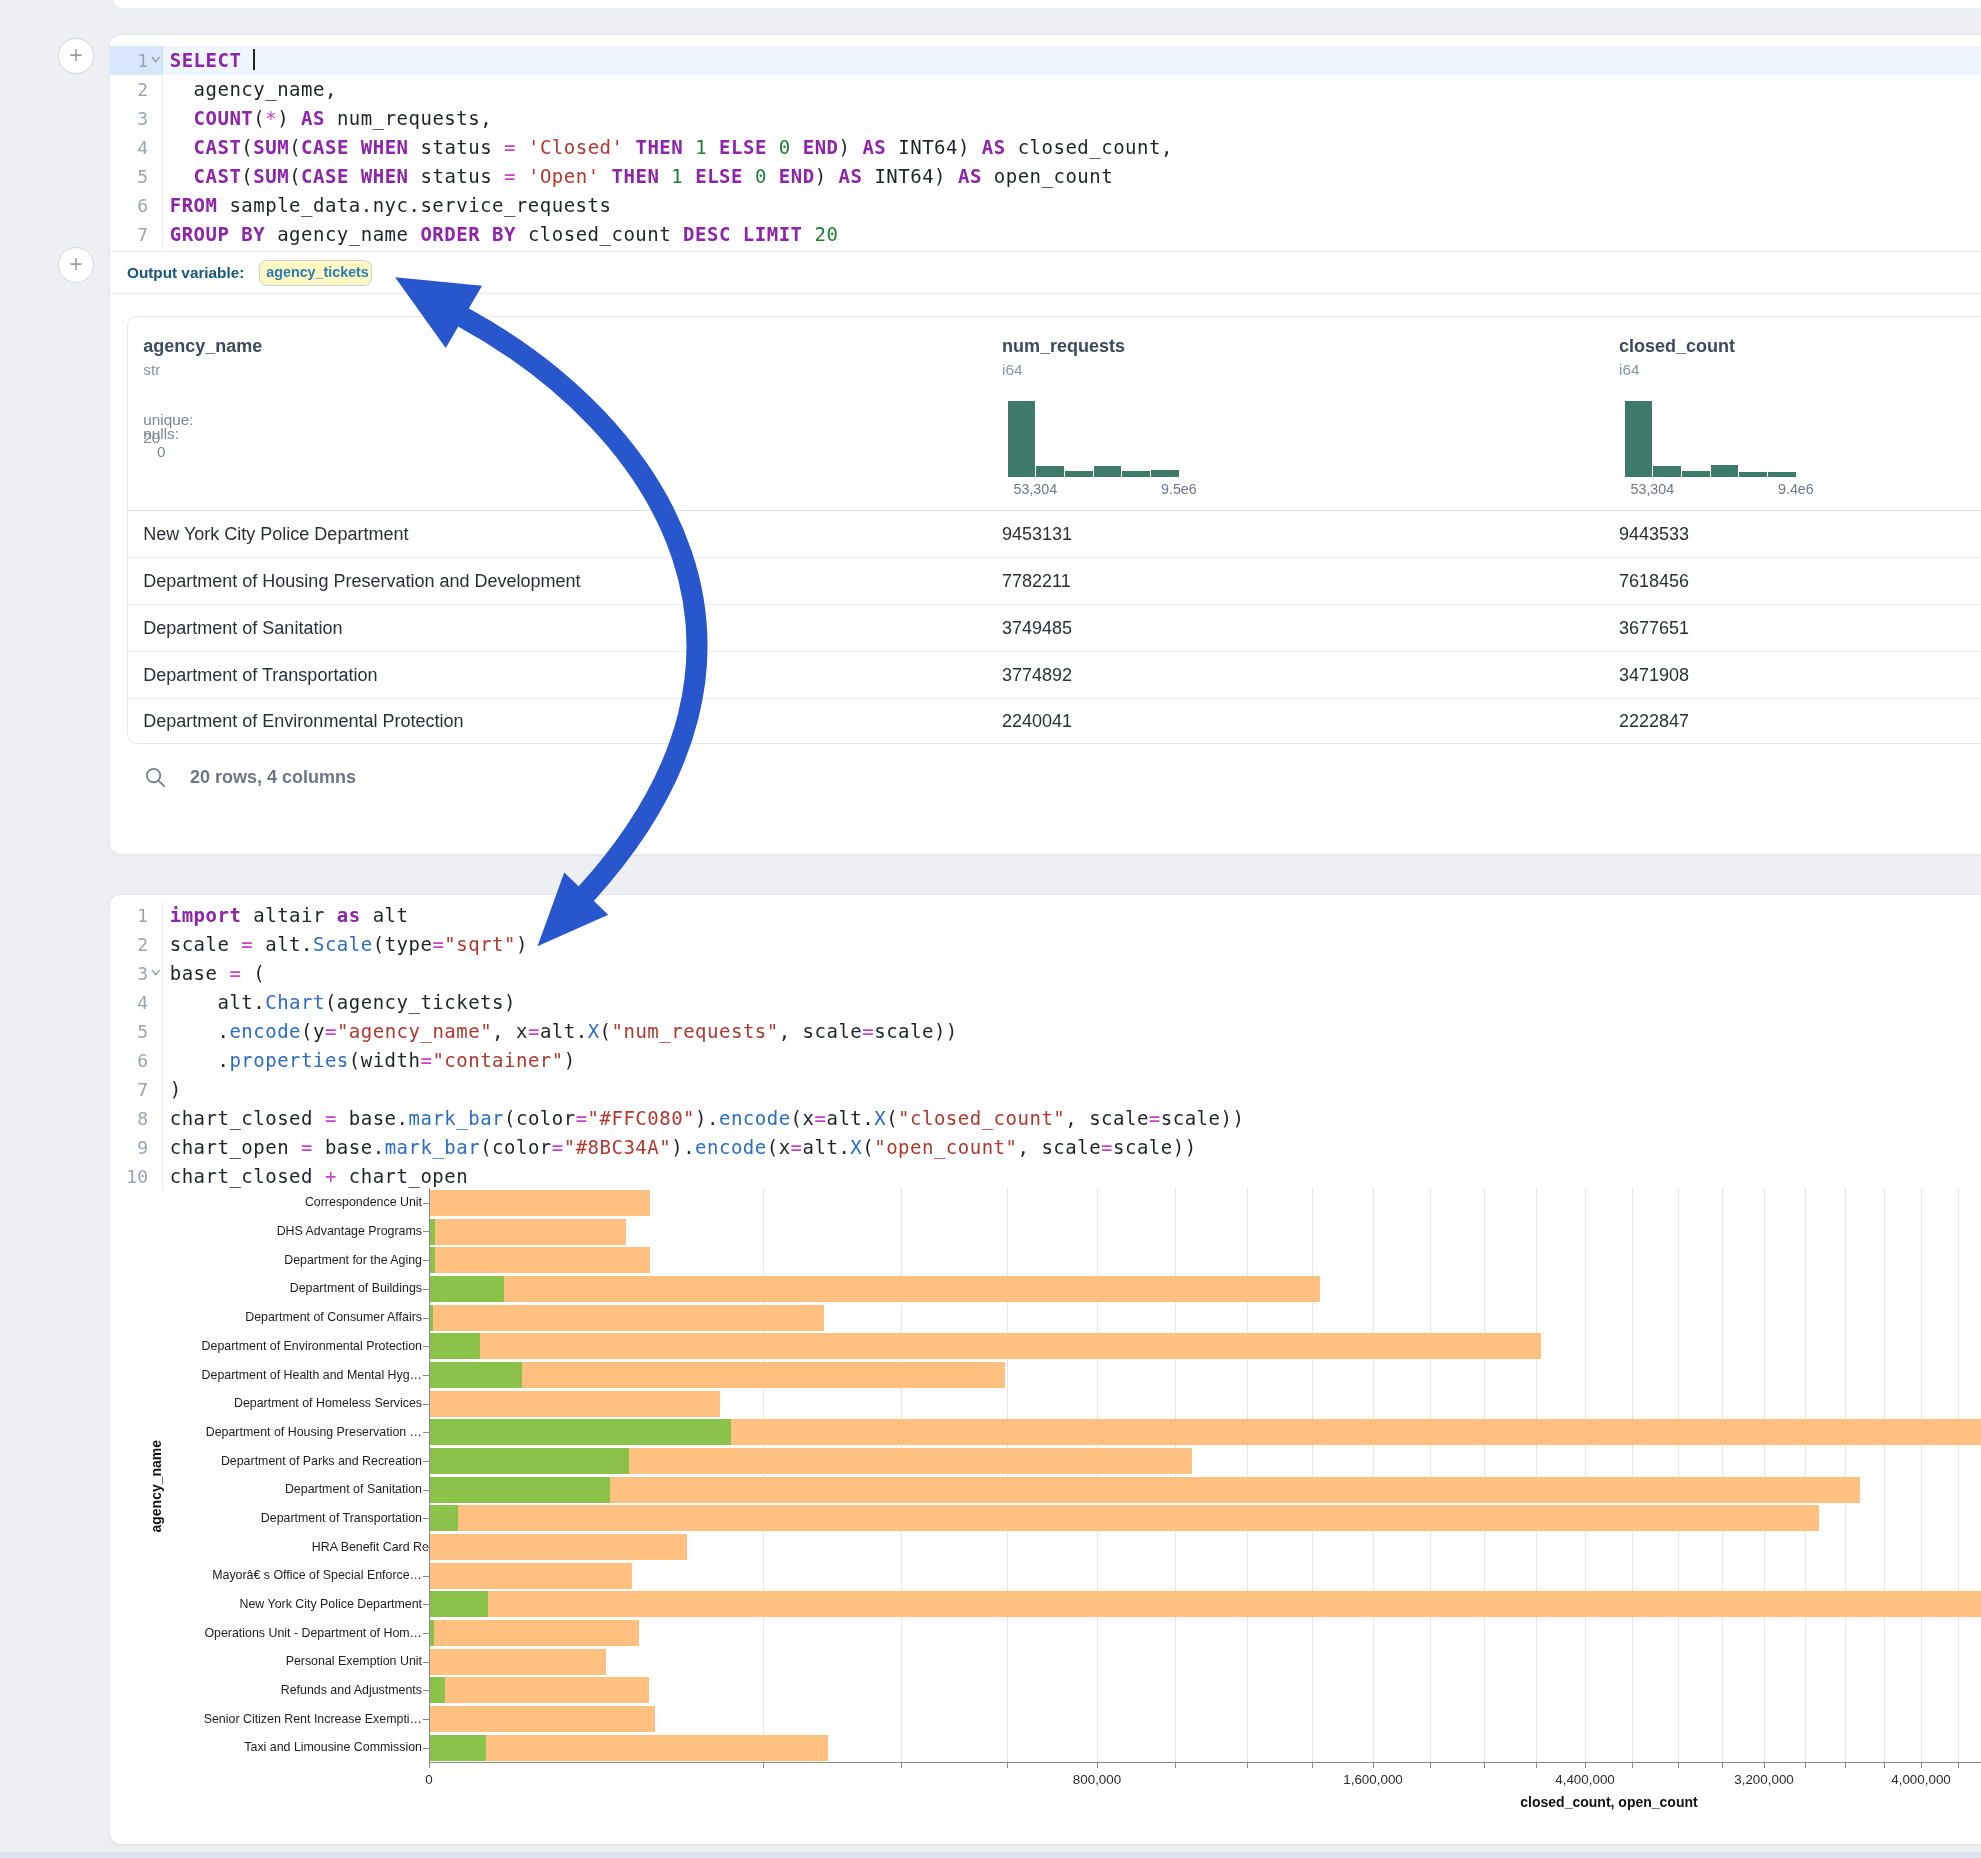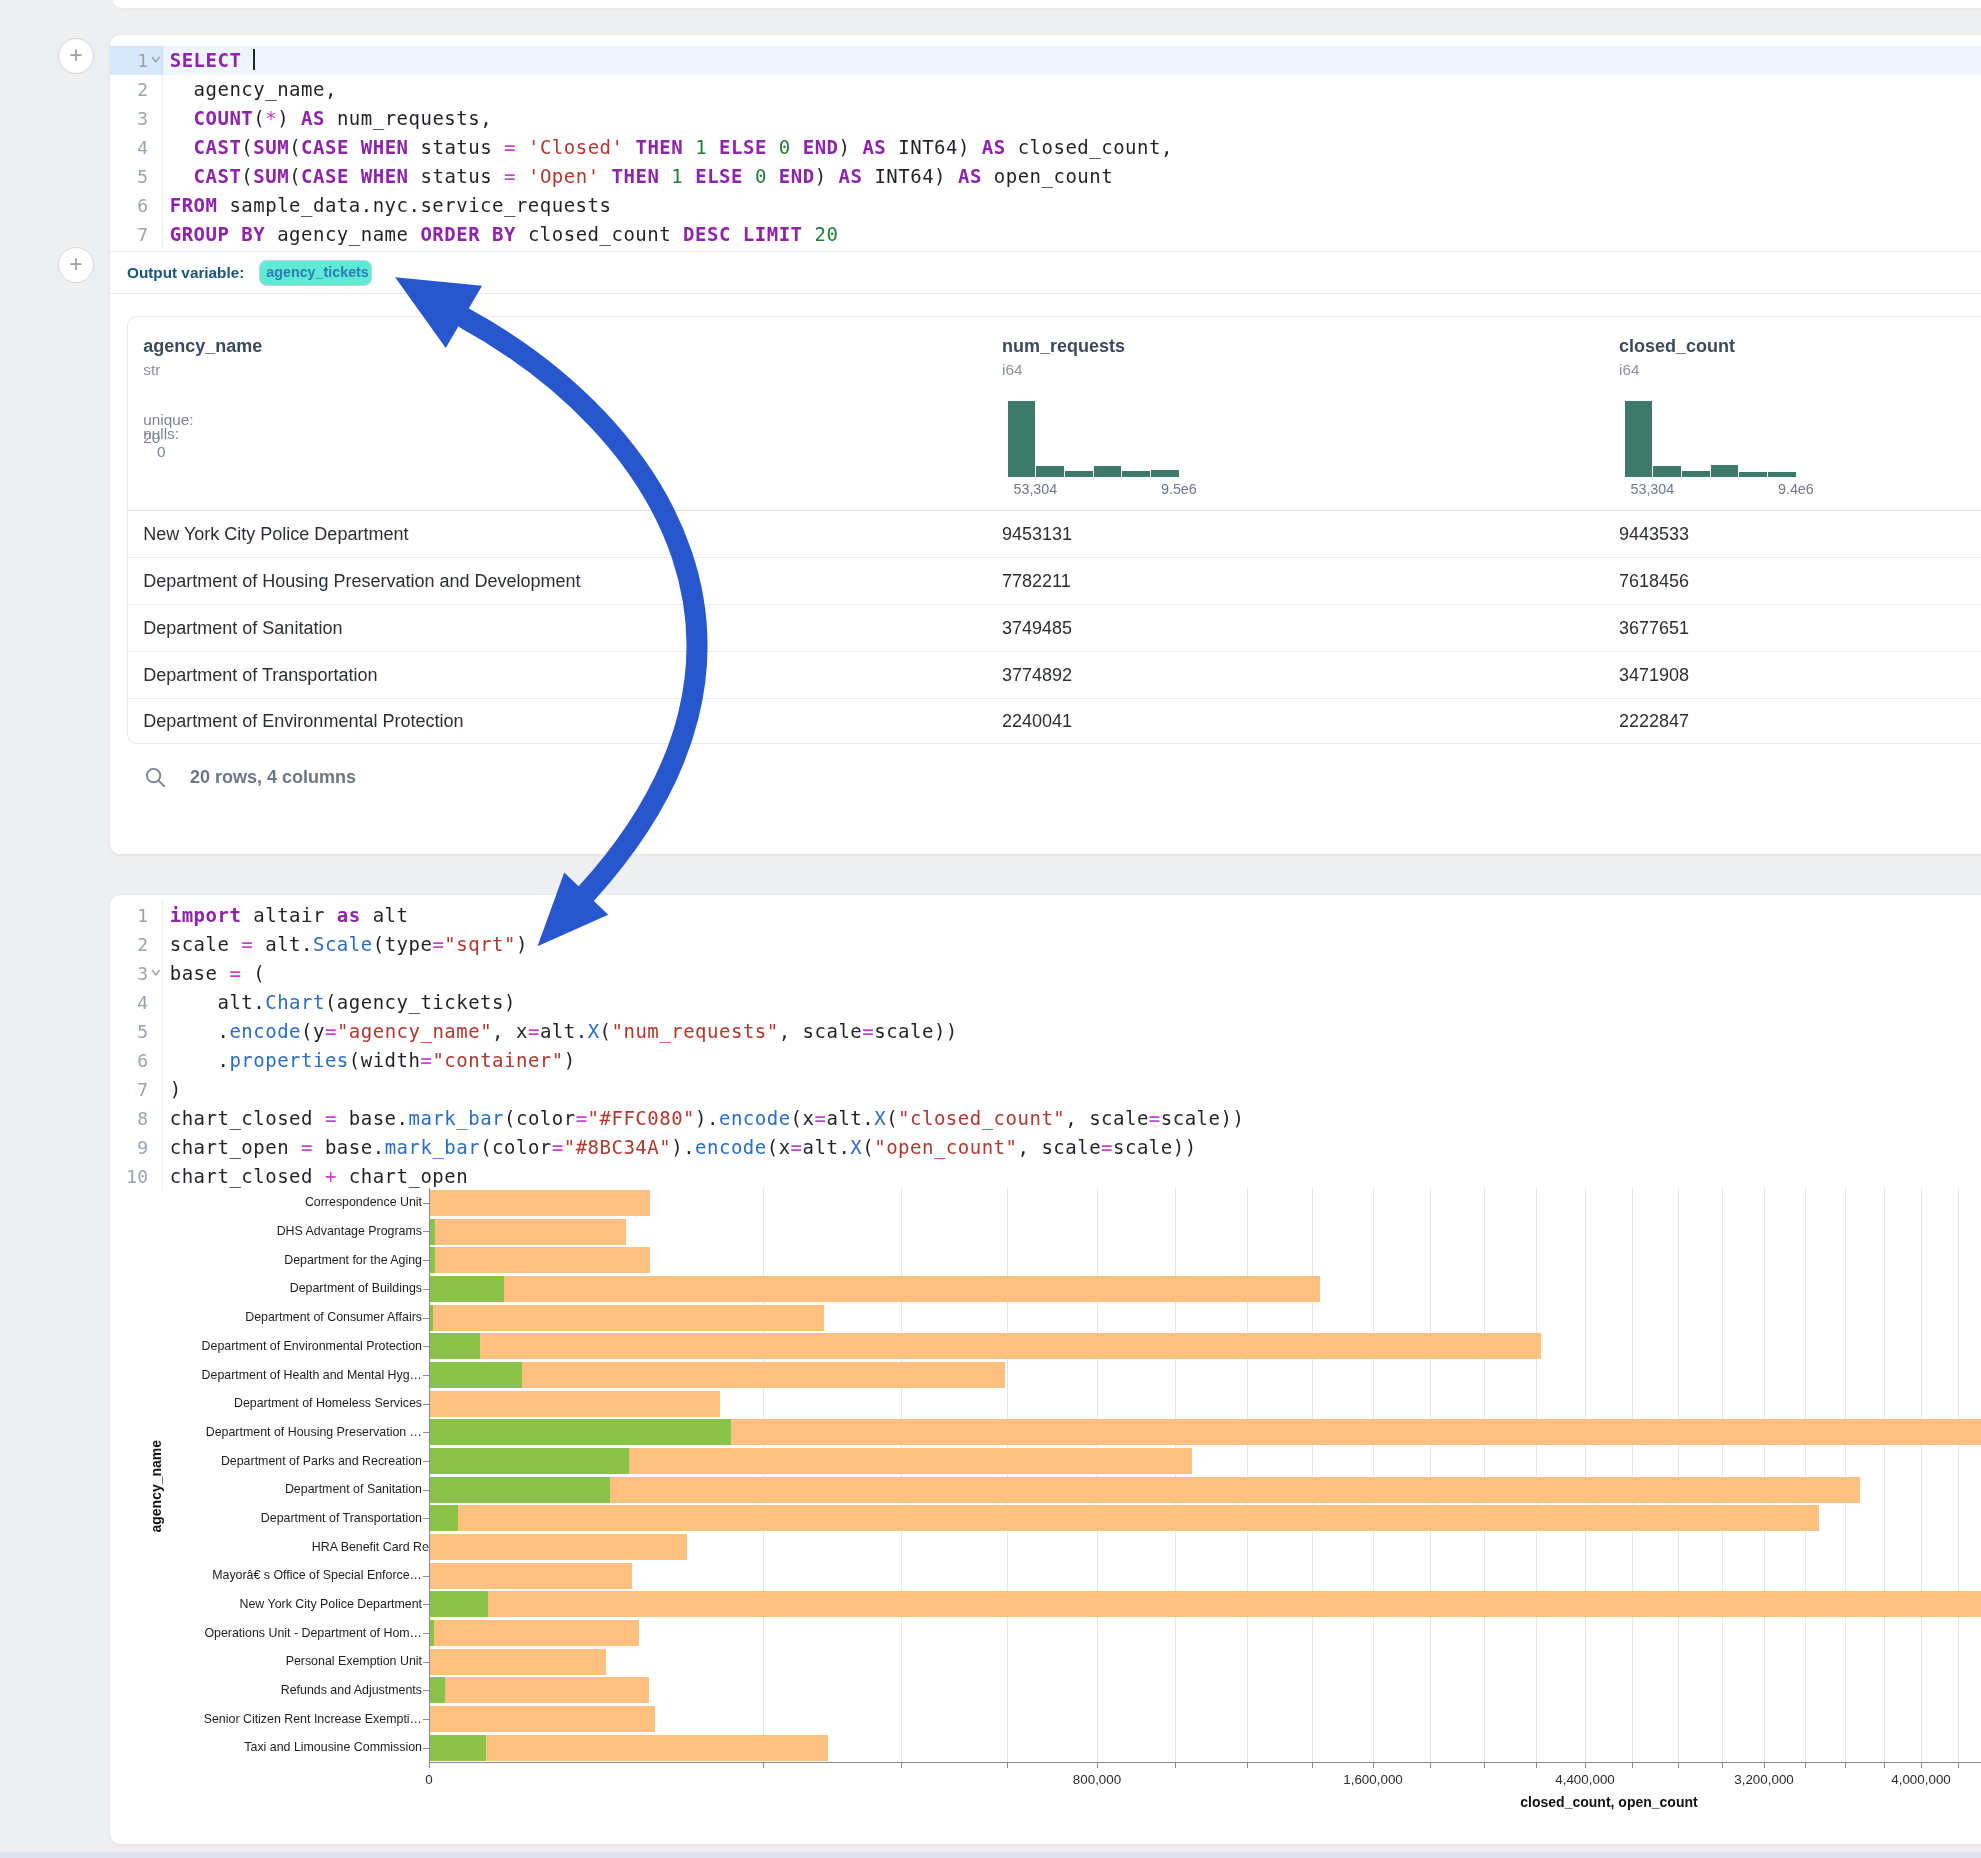--- a/index.html
+++ b/index.html
@@ -37,21 +37,21 @@
   .tk-fn{color:#2b6cc4;}
   .tk-op{color:#cb3fcb;}
   .cursor{display:inline-block;width:1.9px;height:21px;background:#222;vertical-align:-3.8px;}
 
   
   .output-row{position:absolute;left:0;top:216px;width:100%;height:43px;
     border-top:1px solid #e7eaee;border-bottom:1px solid #e7eaee;display:flex;align-items:center;}
   .output-label{margin-left:17px;font-size:15.3px;font-weight:700;color:#19567d;}
   .output-pill{margin-left:14.3px;width:113px;height:26px;line-height:23px;border:1.4px solid #c6d1da;
     border-radius:7.6px;padding:0 6.7px;font-size:14.3px;font-weight:700;color:#2e7cb5;
-    white-space:nowrap;overflow:hidden;background:#5eead4;cursor:pointer;}
+    white-space:nowrap;overflow:hidden;background:#fef9c3;cursor:pointer;}
 
   
   .dtable{position:absolute;left:17px;top:281px;width:1864px;height:428px;
     border:1px solid #e6e9ed;border-radius:9.6px;background:#fff;}
   .dt-header{position:absolute;left:0;top:0;width:100%;height:194px;border-bottom:1px solid #dfe3e8;}
   .dt-col{position:absolute;top:0;height:100%;}
   .dt-colname{position:absolute;top:19px;font-size:18px;font-weight:700;color:#3d4a5c;}
   .dt-coltype{position:absolute;top:44px;font-size:15.3px;color:#8a93a2;}
   .dt-stat{position:absolute;font-size:15.3px;color:#7d8696;}
   .mini-hist{position:absolute;top:84px;width:172px;height:76px;display:flex;align-items:flex-end;}

